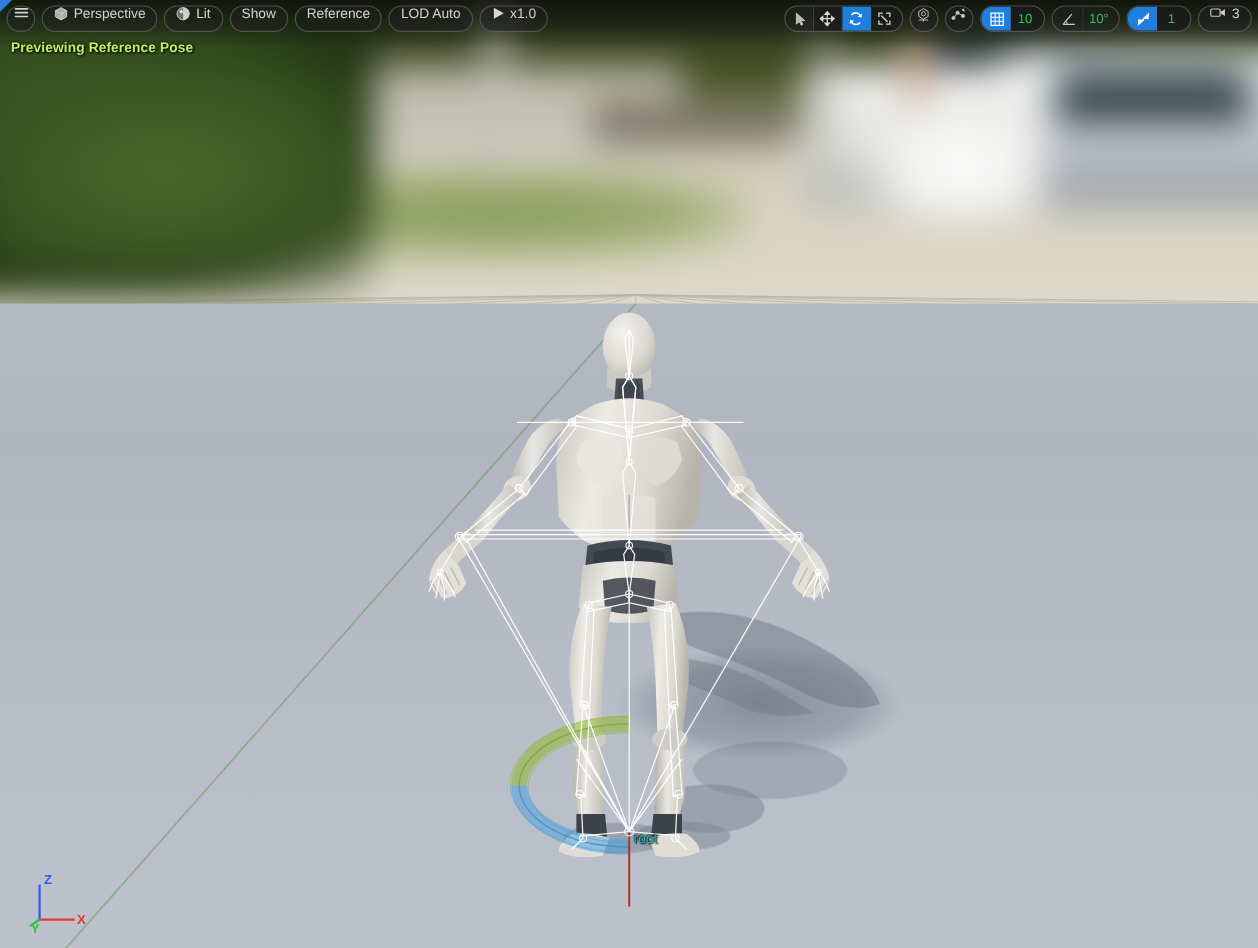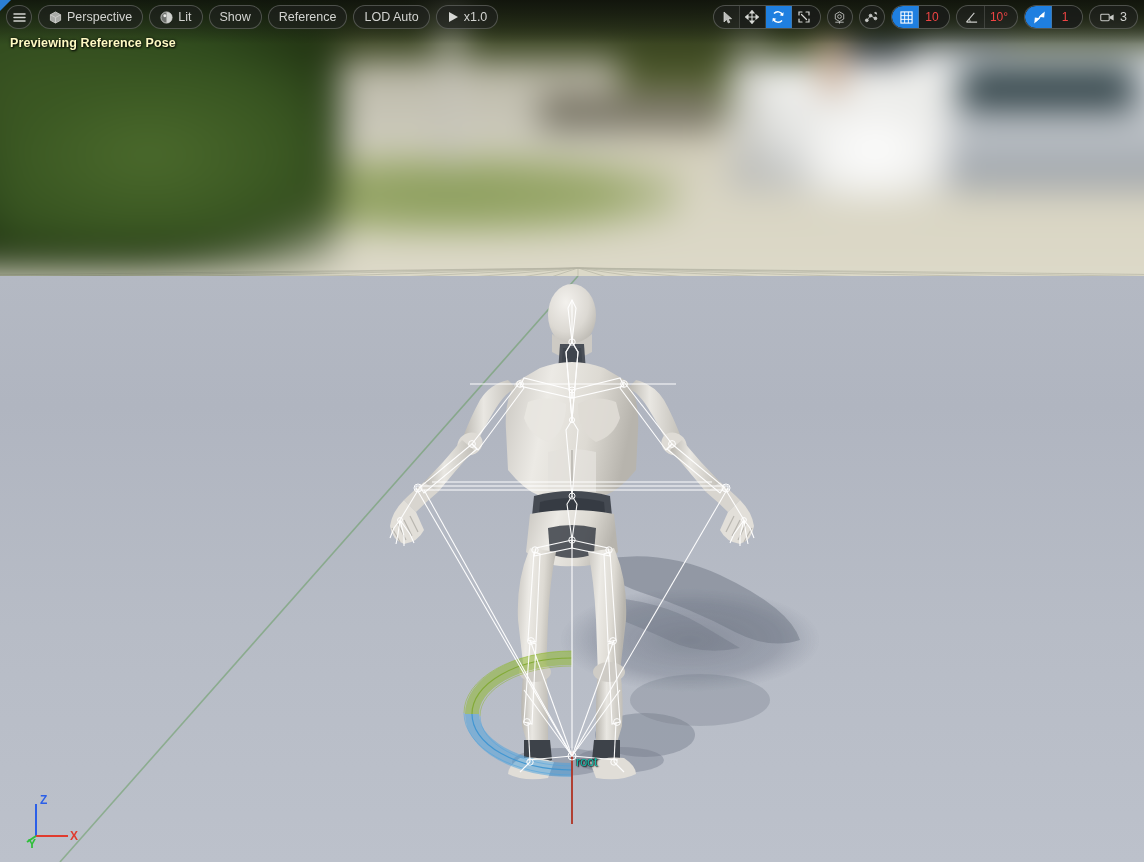--- a/index.html
+++ b/index.html
@@ -114,21 +114,21 @@
   
   .toolbar {
     position:absolute; left:0; top:0; width:1144px; height:34px;
     display:flex; align-items:center; padding:0 6px;
     z-index:40;
   }
   .tb-left { display:flex; align-items:center; gap:6px; }
   .tb-right { display:flex; align-items:center; gap:6px; margin-left:auto; }
 
   .pill {
-    display:flex; align-items:center; gap:5px;
+    display:flex; gap:5px;
     height:24px; padding:0 10px;
     background:rgba(30,32,30,0.62);
     border:1px solid rgba(120,122,118,0.55);
     border-radius:12px;
     color:#d2d3d0; font-size:12.5px; line-height:1;
     white-space:nowrap; cursor:pointer;
   }
   .pill.icononly { width:26px; padding:0; justify-content:center; }
 
   .grp {
@@ -141,31 +141,31 @@
     display:flex; align-items:center; justify-content:center;
     height:22px; min-width:26px; padding:0 5px;
     color:#d2d3d0; font-size:12px; cursor:pointer;
     border-right:1px solid rgba(110,112,108,0.40);
   }
   .grp .seg:last-child { border-right:none; }
   .grp .seg.first { border-radius:11px 0 0 11px; padding-left:8px; }
   .grp .seg.last  { border-radius:0 11px 11px 0; padding-right:9px; }
   .grp .seg.active { background:#1f7fe0; color:#fff; }
   .grp .seg.dark { background:rgba(22,24,22,0.55); }
-  .grp .seg.val { color:#ef4444; font-size:12px; min-width:30px; }
+  .grp .seg.val { color:#22c55e; font-size:12px; min-width:30px; }
 
   .corner-tri {
     position:absolute; left:0; top:0; width:0; height:0;
     border-left:11px solid #2b7fd4; border-bottom:11px solid transparent;
     z-index:45;
   }
 
   .status-text {
     position:absolute; left:10px; top:36px; z-index:40;
-    color:#fef9c3; font-size:12.5px; font-weight:bold;
+    color:#bef264; font-size:12.5px; font-weight:bold;
     text-shadow:1px 1px 2px rgba(0,0,0,0.95), 0 0 3px rgba(0,0,0,0.8);
     letter-spacing:0.1px;
   }
 
   .axis-widget { position:absolute; left:14px; top:792px; width:70px; height:56px; z-index:30; }
 
   .bone-label {
     position:absolute; color:#14b8a6; font-size:12.5px;
     text-shadow:1px 1px 1.5px rgba(0,0,0,0.95), -0.5px -0.5px 1px rgba(0,0,0,0.7);
     z-index:32; white-space:nowrap;

